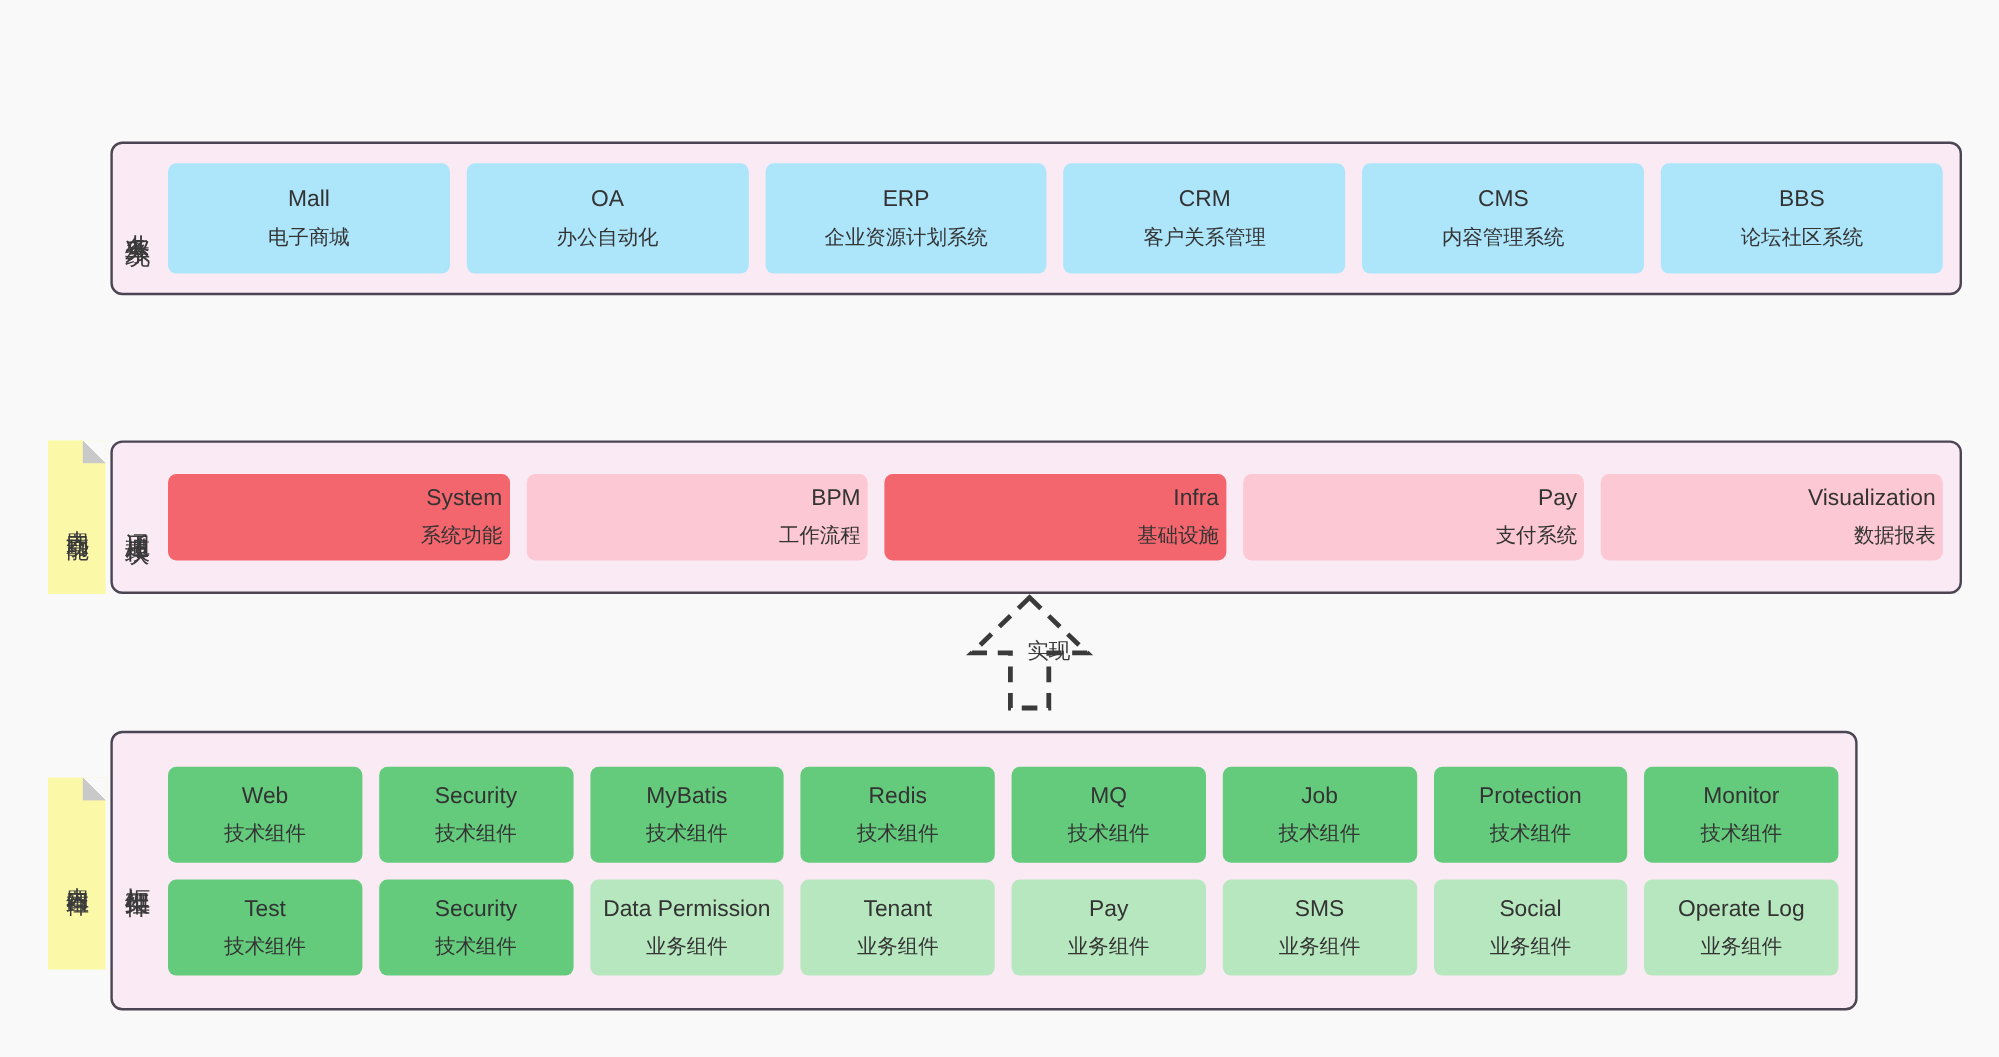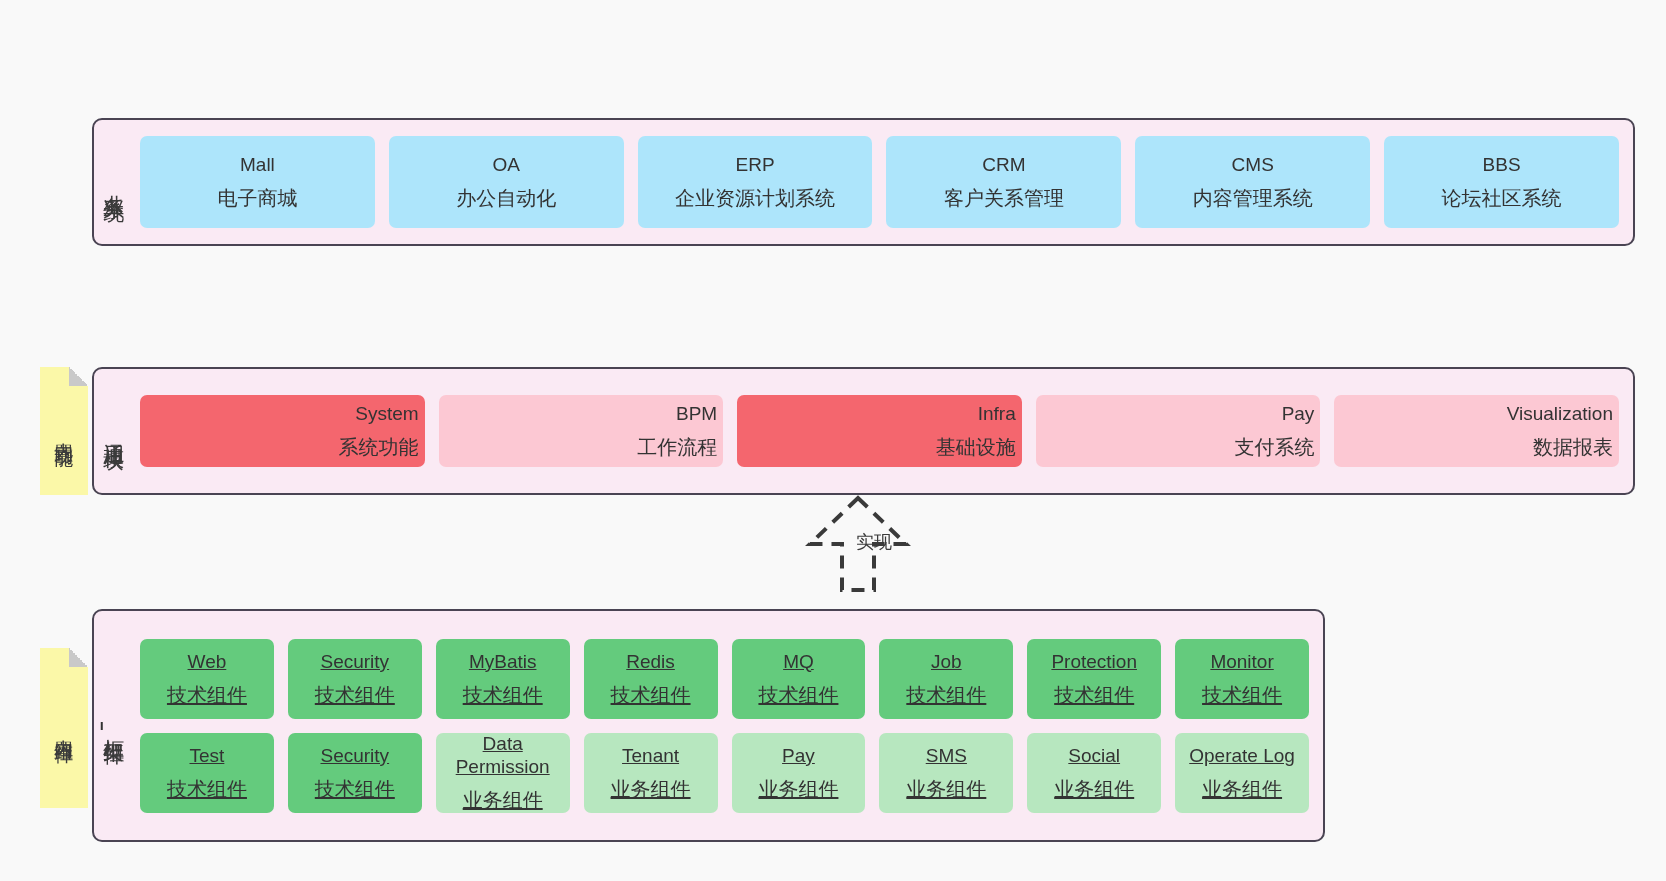--- a/index.html
+++ b/index.html
@@ -75,32 +75,32 @@
     flex-direction: column;
     align-items: center;
     justify-content: center;
     text-align: center;
     line-height: 1.22;
     color: #333333;
     padding: 4px 6px;
     user-select: none;
   }
   .node .l1 { font-size: 19px; }
-  .node .l2 { font-size: 20px; margin-top: 10px; }
+  .node .l2 { font-size: 17px; margin-top: 10px; }
 
   .c-blue   { background: #ade5fb; }
   .c-red    { background: #f4666e; }
   .c-pink   { background: #fcc8d3; }
   .c-green  { background: #64cb7d; }
   .c-lgreen { background: #b7e7bf; }
 
   
   #layer-business  { left: 92px;  top: 118px; width: 1543px; height: 128px; }
   #layer-common    { left: 92px;  top: 367px; width: 1543px; height: 128px; }
-  #layer-framework { left: 92px;  top: 609px; width: 1233px; height: 233px; text-decoration: underline; }
+  #layer-framework { left: 92px;  top: 609px; width: 1456px; height: 233px; }
 
   #layer-business  .node { height: 92px; }
   #layer-common    .node { height: 72px; align-items: flex-end; }
   #layer-framework .node { height: 80px; }
 
   
   .sticky {
     position: absolute;
     box-sizing: border-box;
     background: #fbf8a8;

